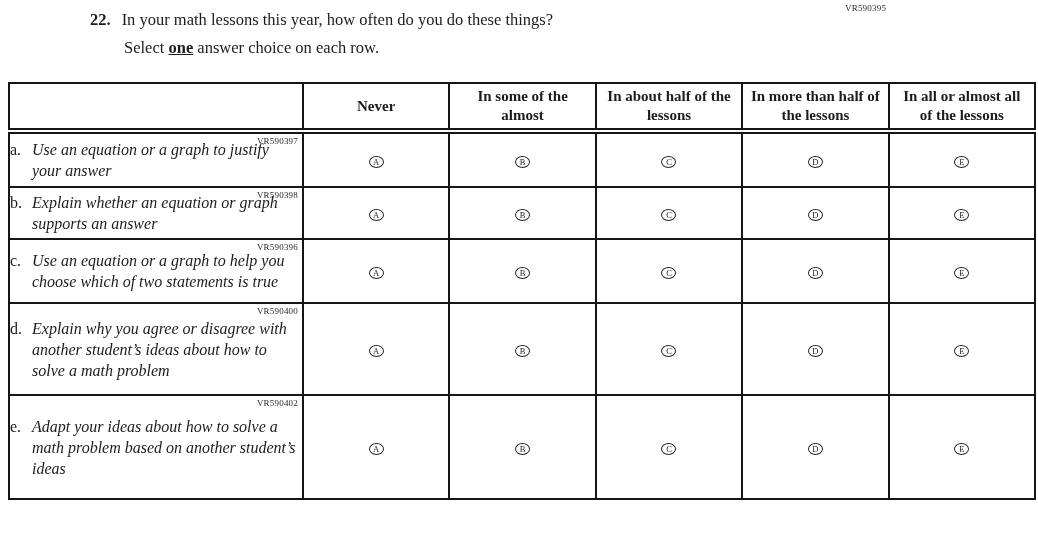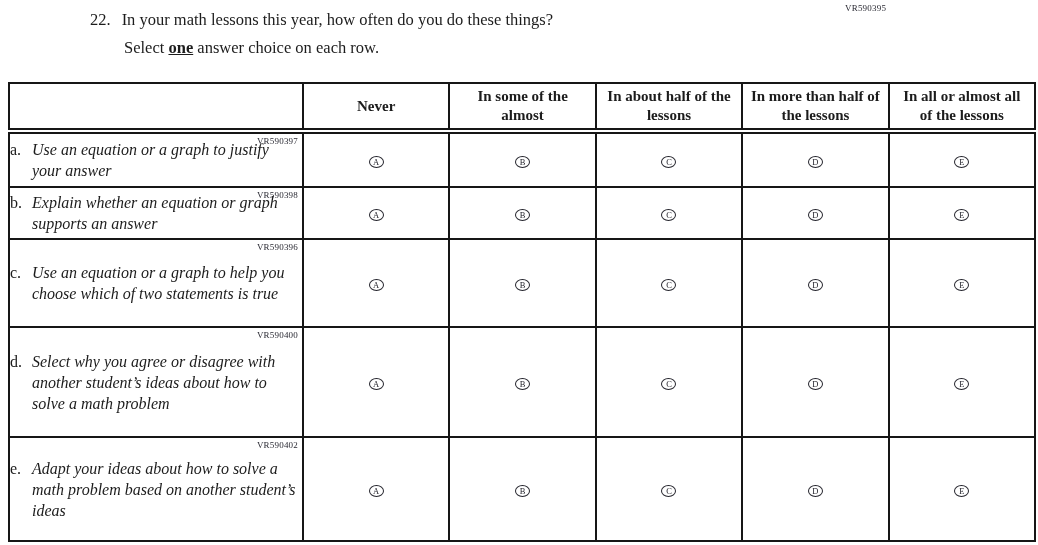--- a/index.html
+++ b/index.html
@@ -25,21 +25,21 @@
     text-align: center;
   }
   .q-line1 {
     position: absolute;
     left: 90px;
     top: 10px;
     font-size: 16.5px;
     white-space: nowrap;
   }
   .q-num {
-    font-weight: normal;
+    font-weight: bold;
     margin-right: 11px;
   }
   .q-line2 {
     position: absolute;
     left: 124px;
     top: 38px;
     font-size: 16.5px;
     white-space: nowrap;
   }
   .bold { font-weight: bold; text-decoration: underline; }
@@ -163,40 +163,40 @@
           <span class="row-letter">b.</span>
           <span class="row-text">Explain whether an equation or graph supports an answer</span>
         </div>
       </td>
       <td class="opt"><span class="bubble">A</span></td>
       <td class="opt"><span class="bubble">B</span></td>
       <td class="opt"><span class="bubble">C</span></td>
       <td class="opt"><span class="bubble">D</span></td>
       <td class="opt"><span class="bubble">E</span></td>
     </tr>
-    <tr style="height:88px">
+    <tr style="height:64px">
       <td class="stem-cell">
         <span class="row-code">VR590396</span>
         <div class="stem">
           <span class="row-letter">c.</span>
           <span class="row-text">Use an equation or a graph to help you choose which of two statements is true</span>
         </div>
       </td>
       <td class="opt"><span class="bubble">A</span></td>
       <td class="opt"><span class="bubble">B</span></td>
       <td class="opt"><span class="bubble">C</span></td>
       <td class="opt"><span class="bubble">D</span></td>
       <td class="opt"><span class="bubble">E</span></td>
     </tr>
-    <tr style="height:110px">
+    <tr style="height:92px">
       <td class="stem-cell">
         <span class="row-code">VR590400</span>
         <div class="stem">
           <span class="row-letter">d.</span>
-          <span class="row-text">Select why you agree or disagree with another student’s ideas about how to solve a math problem</span>
+          <span class="row-text">Explain why you agree or disagree with another student’s ideas about how to solve a math problem</span>
         </div>
       </td>
       <td class="opt"><span class="bubble">A</span></td>
       <td class="opt"><span class="bubble">B</span></td>
       <td class="opt"><span class="bubble">C</span></td>
       <td class="opt"><span class="bubble">D</span></td>
       <td class="opt"><span class="bubble">E</span></td>
     </tr>
     <tr style="height:104px">
       <td class="stem-cell">

